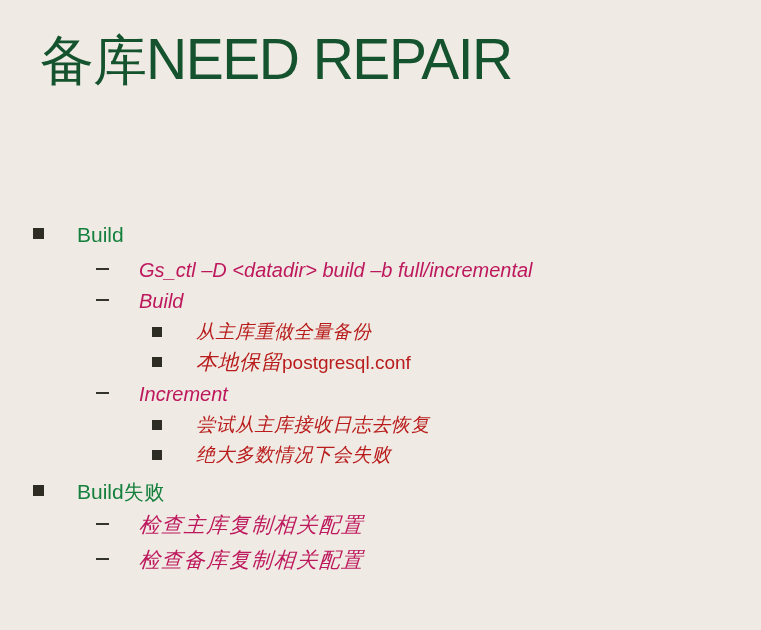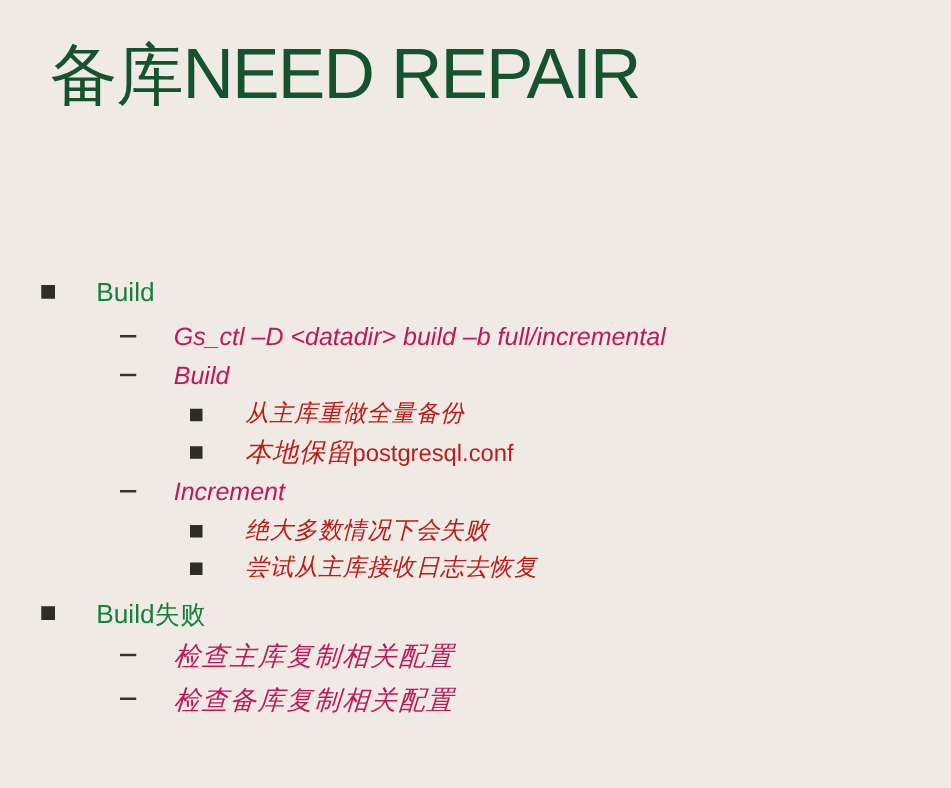--- a/index.html
+++ b/index.html
@@ -192,26 +192,26 @@
     </div>
 
 
     <div class="outline-row lvl2" style="margin-top:2px;text-decoration:underline;">
       <span class="bullet"></span>
       <span class="row-text">Increment</span>
     </div>
 
     <div class="outline-row lvl3">
       <span class="bullet"></span>
+      <span class="row-text cjk">尝试从主库接收日志去恢复</span>
+    </div>
+
+    <div class="outline-row lvl3">
+      <span class="bullet"></span>
       <span class="row-text cjk">绝大多数情况下会失败</span>
-    </div>
-
-    <div class="outline-row lvl3">
-      <span class="bullet"></span>
-      <span class="row-text cjk">尝试从主库接收日志去恢复</span>
     </div>
 
     <div class="outline-row lvl1" style="margin-top:5px;">
       <span class="bullet"></span>
       <span class="row-text"><span>Build</span><span class="cjk-upright" style="font-size:20px;">失败</span></span>
     </div>
 
     <div class="outline-row lvl2" style="margin-top:2px;">
       <span class="bullet"></span>
       <span class="row-text"><span class="cjk-cursive">检查主库复制相关配置</span></span>

